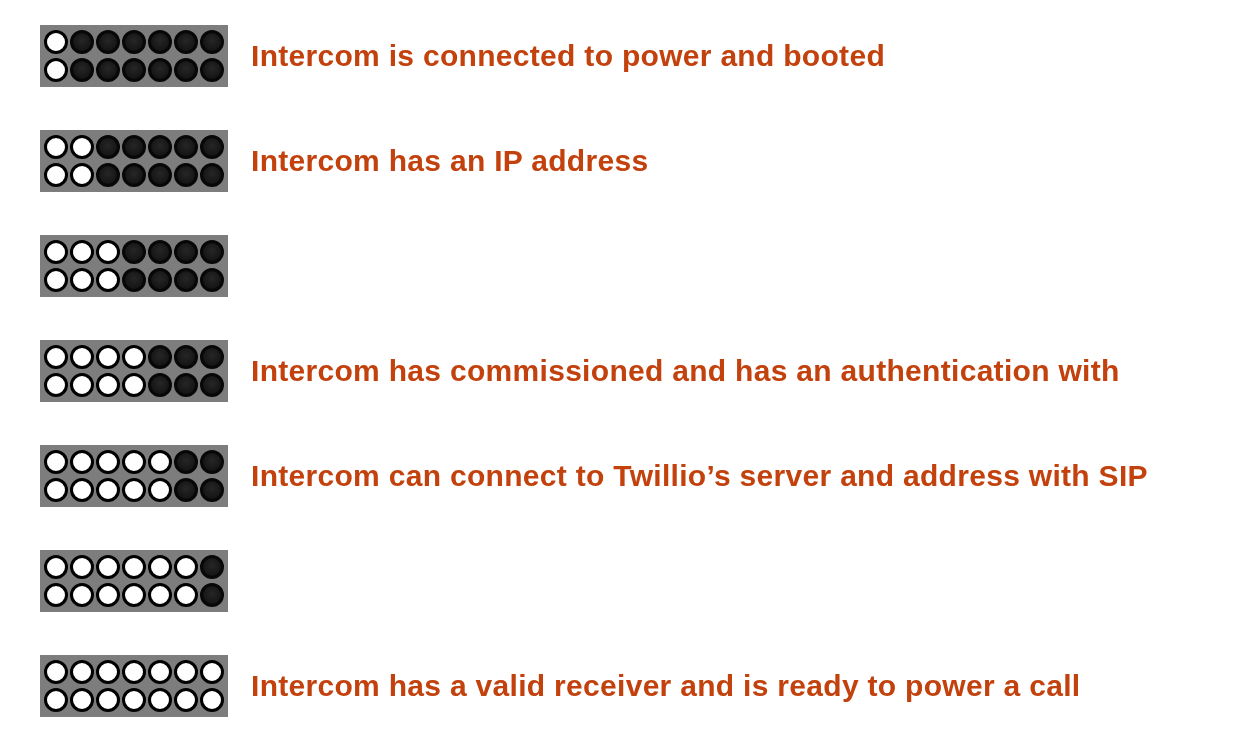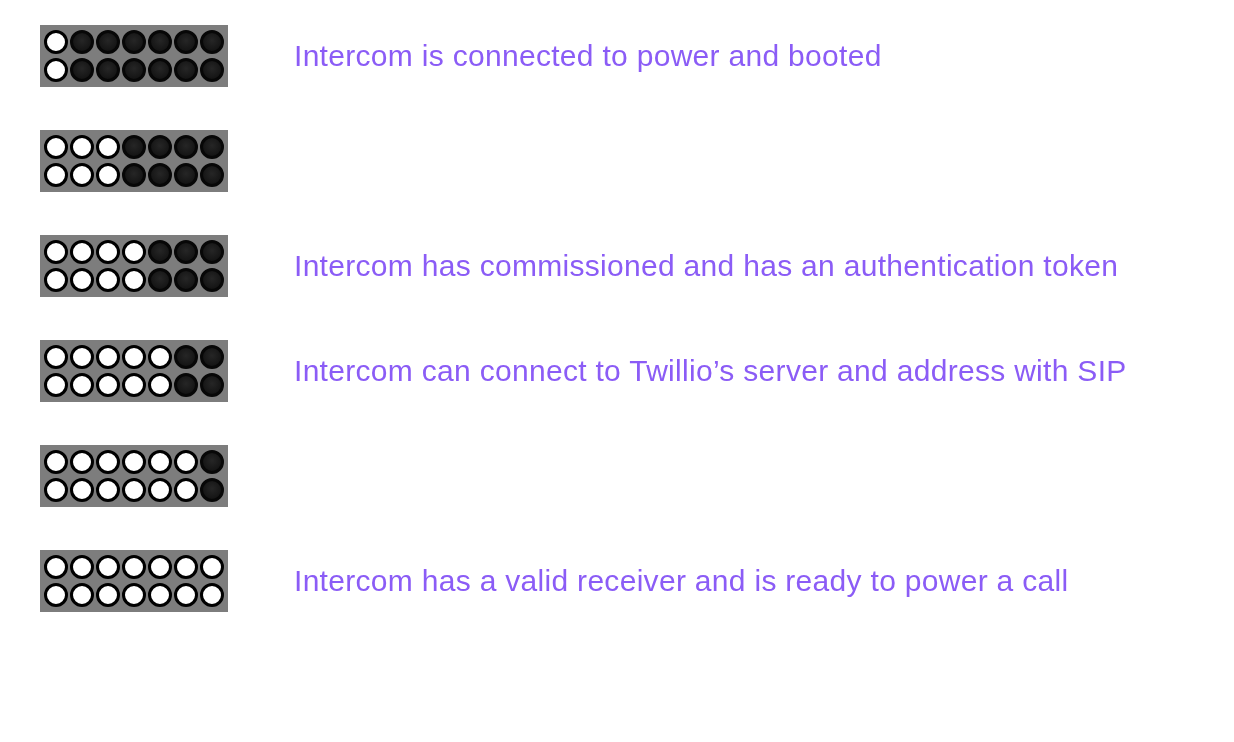--- a/index.html
+++ b/index.html
@@ -43,26 +43,25 @@
   }
   .led-dot.lit {
     background: #ffffff;
   }
   .led-dot.unlit {
     background: radial-gradient(circle at 50% 42%, #262626 0%, #141414 75%);
     border-color: #070707;
   }
   .status-label {
     font-size: 30px;
-    font-weight: 400;
-    color: #8b5cf6;
+    font-weight: 700;
+    color: #c2410c;
     letter-spacing: 0.3px;
     line-height: 1.2;
     white-space: nowrap;
-    margin-left: 43px;
   }
 </style>
 </head>
 <body>
 
 <main class="page" id="status-list">
   <div class="status-row">
     <div class="led-panel">
         <span class="led-dot lit"></span>
         <span class="led-dot unlit"></span>
@@ -75,58 +74,77 @@
         <span class="led-dot unlit"></span>
         <span class="led-dot unlit"></span>
         <span class="led-dot unlit"></span>
         <span class="led-dot unlit"></span>
         <span class="led-dot unlit"></span>
         <span class="led-dot unlit"></span>
       </div>
     <div class="status-label">Intercom is connected to power and booted</div>
   </div>
 
-
-  <div class="status-row">
-    <div class="led-panel">
-        <span class="led-dot lit"></span>
-        <span class="led-dot lit"></span>
-        <span class="led-dot lit"></span>
-        <span class="led-dot unlit"></span>
-        <span class="led-dot unlit"></span>
-        <span class="led-dot unlit"></span>
-        <span class="led-dot unlit"></span>
-        <span class="led-dot lit"></span>
-        <span class="led-dot lit"></span>
-        <span class="led-dot lit"></span>
-        <span class="led-dot unlit"></span>
-        <span class="led-dot unlit"></span>
-        <span class="led-dot unlit"></span>
-        <span class="led-dot unlit"></span>
-      </div>
-  </div>
-
-  <div class="status-row">
-    <div class="led-panel">
-        <span class="led-dot lit"></span>
-        <span class="led-dot lit"></span>
-        <span class="led-dot lit"></span>
-        <span class="led-dot lit"></span>
-        <span class="led-dot unlit"></span>
-        <span class="led-dot unlit"></span>
-        <span class="led-dot unlit"></span>
-        <span class="led-dot lit"></span>
-        <span class="led-dot lit"></span>
-        <span class="led-dot lit"></span>
-        <span class="led-dot lit"></span>
-        <span class="led-dot unlit"></span>
-        <span class="led-dot unlit"></span>
-        <span class="led-dot unlit"></span>
-      </div>
-    <div class="status-label">Intercom has commissioned and has an authentication token</div>
+  <div class="status-row">
+    <div class="led-panel">
+        <span class="led-dot lit"></span>
+        <span class="led-dot lit"></span>
+        <span class="led-dot unlit"></span>
+        <span class="led-dot unlit"></span>
+        <span class="led-dot unlit"></span>
+        <span class="led-dot unlit"></span>
+        <span class="led-dot unlit"></span>
+        <span class="led-dot lit"></span>
+        <span class="led-dot lit"></span>
+        <span class="led-dot unlit"></span>
+        <span class="led-dot unlit"></span>
+        <span class="led-dot unlit"></span>
+        <span class="led-dot unlit"></span>
+        <span class="led-dot unlit"></span>
+      </div>
+    <div class="status-label">Intercom has an IP address</div>
+  </div>
+
+  <div class="status-row">
+    <div class="led-panel">
+        <span class="led-dot lit"></span>
+        <span class="led-dot lit"></span>
+        <span class="led-dot lit"></span>
+        <span class="led-dot unlit"></span>
+        <span class="led-dot unlit"></span>
+        <span class="led-dot unlit"></span>
+        <span class="led-dot unlit"></span>
+        <span class="led-dot lit"></span>
+        <span class="led-dot lit"></span>
+        <span class="led-dot lit"></span>
+        <span class="led-dot unlit"></span>
+        <span class="led-dot unlit"></span>
+        <span class="led-dot unlit"></span>
+        <span class="led-dot unlit"></span>
+      </div>
+  </div>
+
+  <div class="status-row">
+    <div class="led-panel">
+        <span class="led-dot lit"></span>
+        <span class="led-dot lit"></span>
+        <span class="led-dot lit"></span>
+        <span class="led-dot lit"></span>
+        <span class="led-dot unlit"></span>
+        <span class="led-dot unlit"></span>
+        <span class="led-dot unlit"></span>
+        <span class="led-dot lit"></span>
+        <span class="led-dot lit"></span>
+        <span class="led-dot lit"></span>
+        <span class="led-dot lit"></span>
+        <span class="led-dot unlit"></span>
+        <span class="led-dot unlit"></span>
+        <span class="led-dot unlit"></span>
+      </div>
+    <div class="status-label">Intercom has commissioned and has an authentication with</div>
   </div>
 
   <div class="status-row">
     <div class="led-panel">
         <span class="led-dot lit"></span>
         <span class="led-dot lit"></span>
         <span class="led-dot lit"></span>
         <span class="led-dot lit"></span>
         <span class="led-dot lit"></span>
         <span class="led-dot unlit"></span>

